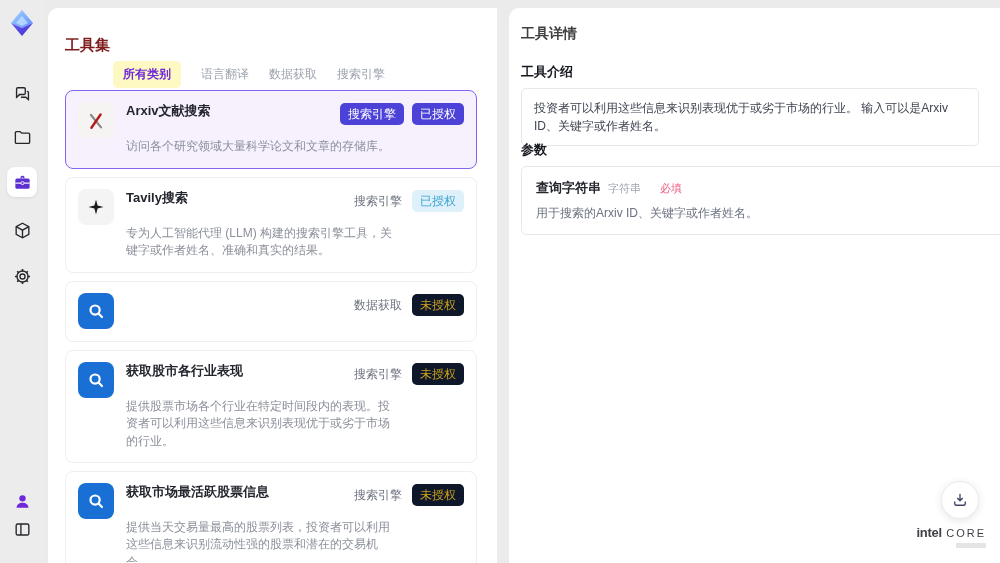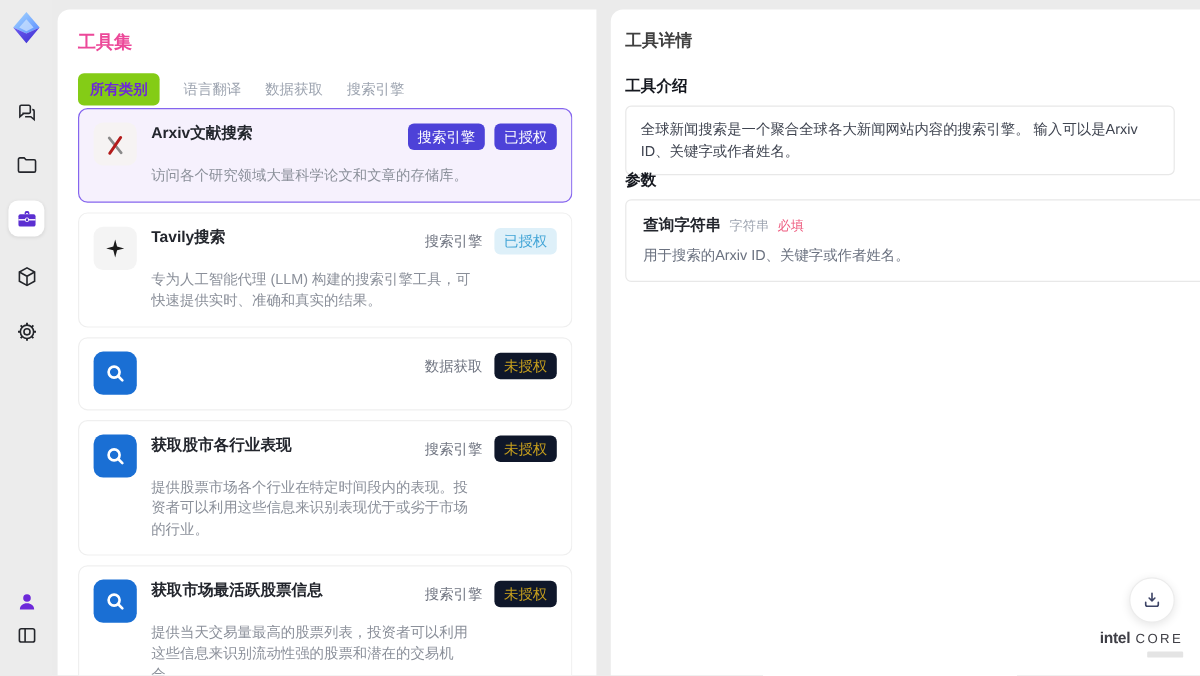--- a/index.html
+++ b/index.html
@@ -17,24 +17,24 @@
     display:flex; align-items:center; justify-content:center; cursor:pointer;
   }
   .rail-icon svg { width:19px; height:19px; }
   .rail-icon.active { background:#ffffff; box-shadow:0 1px 3px rgba(0,0,0,.08); }
 
   
   .list-panel {
     position:absolute; left:48px; top:8px; width:449px; height:555px;
     background:#ffffff; border-radius:10px 0 0 0;
   }
-  .lp-title { position:absolute; left:17px; top:18px; font-size:15px; font-weight:bold; color:#ec4899; }
+  .lp-title { position:absolute; left:17px; top:28px; font-size:15px; font-weight:bold; color:#7f1d1d; }
   .tabs { position:absolute; left:17px; top:53px; display:flex; gap:20px; align-items:center; }
   .tab { font-size:12px; color:#9ca3af; padding:5px 0; cursor:pointer; white-space:nowrap; }
-  .tab.active { color:#6d28d9; background:#84cc16; padding:5px 10px; border-radius:5px; font-weight:bold; }
+  .tab.active { color:#6d28d9; background:#fef9c3; padding:5px 10px; border-radius:5px; font-weight:bold;margin-left:48px; }
 
   .cards { position:absolute; left:17px; top:82px; width:412px; height:473px; overflow:hidden; }
   .card {
     position:relative; display:flex; gap:12px; background:#fff;
     border:1px solid #efefef; border-radius:8px; padding:11px 12px 12px 12px;
     margin-bottom:8px; cursor:pointer;
   }
   .card.selected { border:1.5px solid #8565ee; background:#f6f1fd; }
   .tool-icon {
     width:36px; height:36px; border-radius:8px; flex:none;
@@ -70,21 +70,21 @@
     border:1px solid #e8e8e8; border-radius:5px; padding:10px 12px;
     font-size:12px; color:#3f4450; line-height:1.5; background:#fff;
   }
   .param-box {
     position:absolute; left:12px; top:158px; width:530px;
     border:1px solid #e8e8e8; border-radius:5px; padding:12px 14px; background:#fff;
   }
   .param-head { display:flex; align-items:baseline; gap:7px; }
   .param-name { font-size:13px; font-weight:bold; color:#23262d; }
   .param-type { font-size:11px; color:#9ca3af; }
-  .param-req  { font-size:11px; color:#ee5d80; }
+  .param-req  { font-size:11px; color:#ee5d80;margin-left:12px; }
   .param-desc { font-size:12px; color:#6b7280; margin-top:8px; }
 
   
   .download-btn {
     position:absolute; right:21px; bottom:44px; width:38px; height:38px; border-radius:50%;
     background:#ffffff; border:1px solid #ececec; box-shadow:0 2px 8px rgba(0,0,0,.10);
     display:flex; align-items:center; justify-content:center; cursor:pointer;
   }
   .intel-brand { position:absolute; right:14px; bottom:15px; text-align:right; color:#3f3f46;
     line-height:1.1; white-space:nowrap;margin-top:10px; }
@@ -194,21 +194,21 @@
     </div>
 
     <div class="card">
       <div class="tool-icon gray">
         <svg viewBox="0 0 24 24" width="20" height="20" fill="#1b1b1b">
           <path d="M12 3l1.9 7.1L21 12l-7.1 1.9L12 21l-1.9-7.1L3 12l7.1-1.9z"></path>
         </svg>
       </div>
       <div class="card-body">
         <div class="card-title">Tavily搜索</div>
-        <div class="card-desc">专为人工智能代理 (LLM) 构建的搜索引擎工具，可快速提供实时、准确和真实的结果。</div>
+        <div class="card-desc">专为人工智能代理 (LLM) 构建的搜索引擎工具，关键字或作者姓名、准确和真实的结果。</div>
       </div>
       <div class="badges">
         <span class="badge plain">搜索引擎</span>
         <span class="badge cyan">已授权</span>
       </div>
     </div>
 
     <div class="card">
       <div class="tool-icon blue">
         <svg viewBox="0 0 24 24" width="22" height="22" fill="none" stroke="#ffffff" stroke-width="2.4" stroke-linecap="round">
@@ -258,21 +258,21 @@
 
   </div>
 
   <div class="scrollbar-thumb"></div>
   <div class="scroll-arrow"></div>
 </div>
 
 <div class="detail-panel">
   <div class="dp-title">工具详情</div>
   <div class="dp-section" style="top:55px">工具介绍</div>
-  <div class="intro-box">全球新闻搜索是一个聚合全球各大新闻网站内容的搜索引擎。 输入可以是Arxiv ID、关键字或作者姓名。</div>
+  <div class="intro-box">投资者可以利用这些信息来识别表现优于或劣于市场的行业。 输入可以是Arxiv ID、关键字或作者姓名。</div>
   <div class="dp-section" style="top:133px">参数</div>
 
   <div class="param-box">
     <div class="param-head">
       <span class="param-name">查询字符串</span>
       <span class="param-type">字符串</span>
       <span class="param-req">必填</span>
     </div>
     <div class="param-desc">用于搜索的Arxiv ID、关键字或作者姓名。</div>
   </div>

